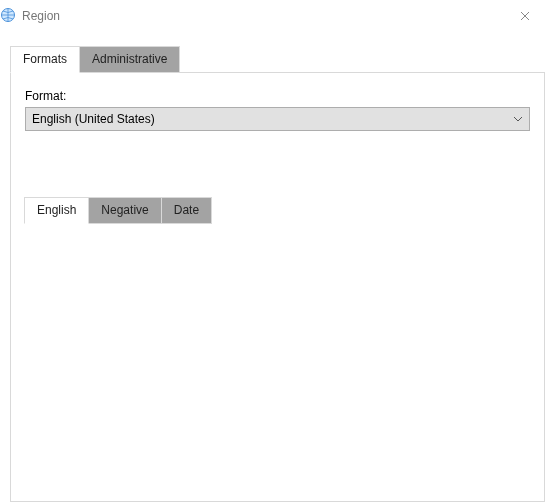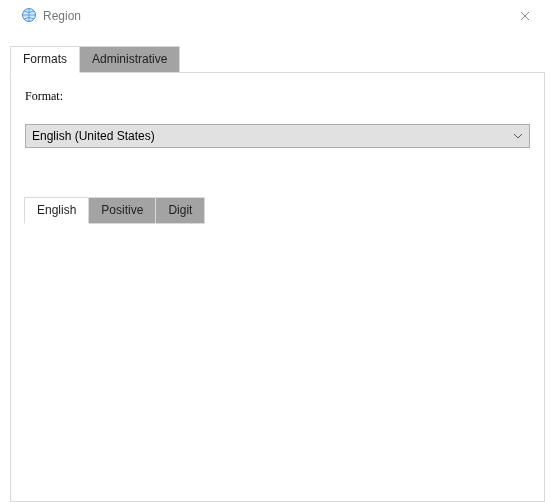--- a/index.html
+++ b/index.html
@@ -11,21 +11,21 @@
     color: #000;
     width: 555px;
     height: 502px;
     overflow: hidden;
     position: relative;
   }
   .titlebar {
     height: 32px;
     display: flex;
     align-items: center;
-    padding: 0 8px 0 21px;
+    padding: 0 8px 0 0;
     background: #fff;
   }
   .titlebar .ico { margin-right: 6px; flex-shrink:0; }
   .titlebar .txt { color: #777; font-size: 12px; }
   .titlebar .spacer { flex: 1; }
   .titlebar .close {
     width: 44px; height: 30px;
     display:flex; align-items:center; justify-content:center;
     color:#888;
   }
@@ -61,23 +61,23 @@
   }
   .tab + .tab { margin-left:-1px; }
   .tabbody {
     border:1px solid #d9d9d9;
     margin-top:-1px;
     background:#fff;
     padding:16px 14px;
     position:relative;
     z-index:1;
   }
-  .label { font-size:12px; color:#000;font-family:Liberation Serif, serif; }
+  .label { font-size:12px; color:#000; }
   .combo {
-    margin-top:20px;
+    margin-top:4px;
     height:24px;
     border:1px solid #adadad;
     background:#e1e1e1;
     display:flex;
     align-items:center;
     padding:0 6px;
     justify-content:space-between;
   }
   .combo .chev {
     color:#444;
@@ -220,22 +220,22 @@
     <span class="spacer"></span>
     <span class="close2">
       <svg width="11" height="11" viewBox="0 0 10 10">
           <path d="M1 1 L9 9 M9 1 L1 9" stroke="#333" stroke-width="1"></path>
         </svg>
     </span>
   </div>
   <div class="inner-client">
     <div class="tabstrip">
       <div class="tab active"><span>English</span></div>
-      <div class="tab inactive"><span>Positive</span></div>
-      <div class="tab inactive"><span>Digit</span></div>
+      <div class="tab inactive"><span>Negative</span></div>
+      <div class="tab inactive"><span>Date</span></div>
     </div>
     <div class="inner-tabbody">
 
       <fieldset class="example">
         <legend>Example</legend>
         <div class="example-row">
           <span class="lbl">Positive:</span>
           <span class="box">
               <span>123,456,789.00</span>
             </span>

